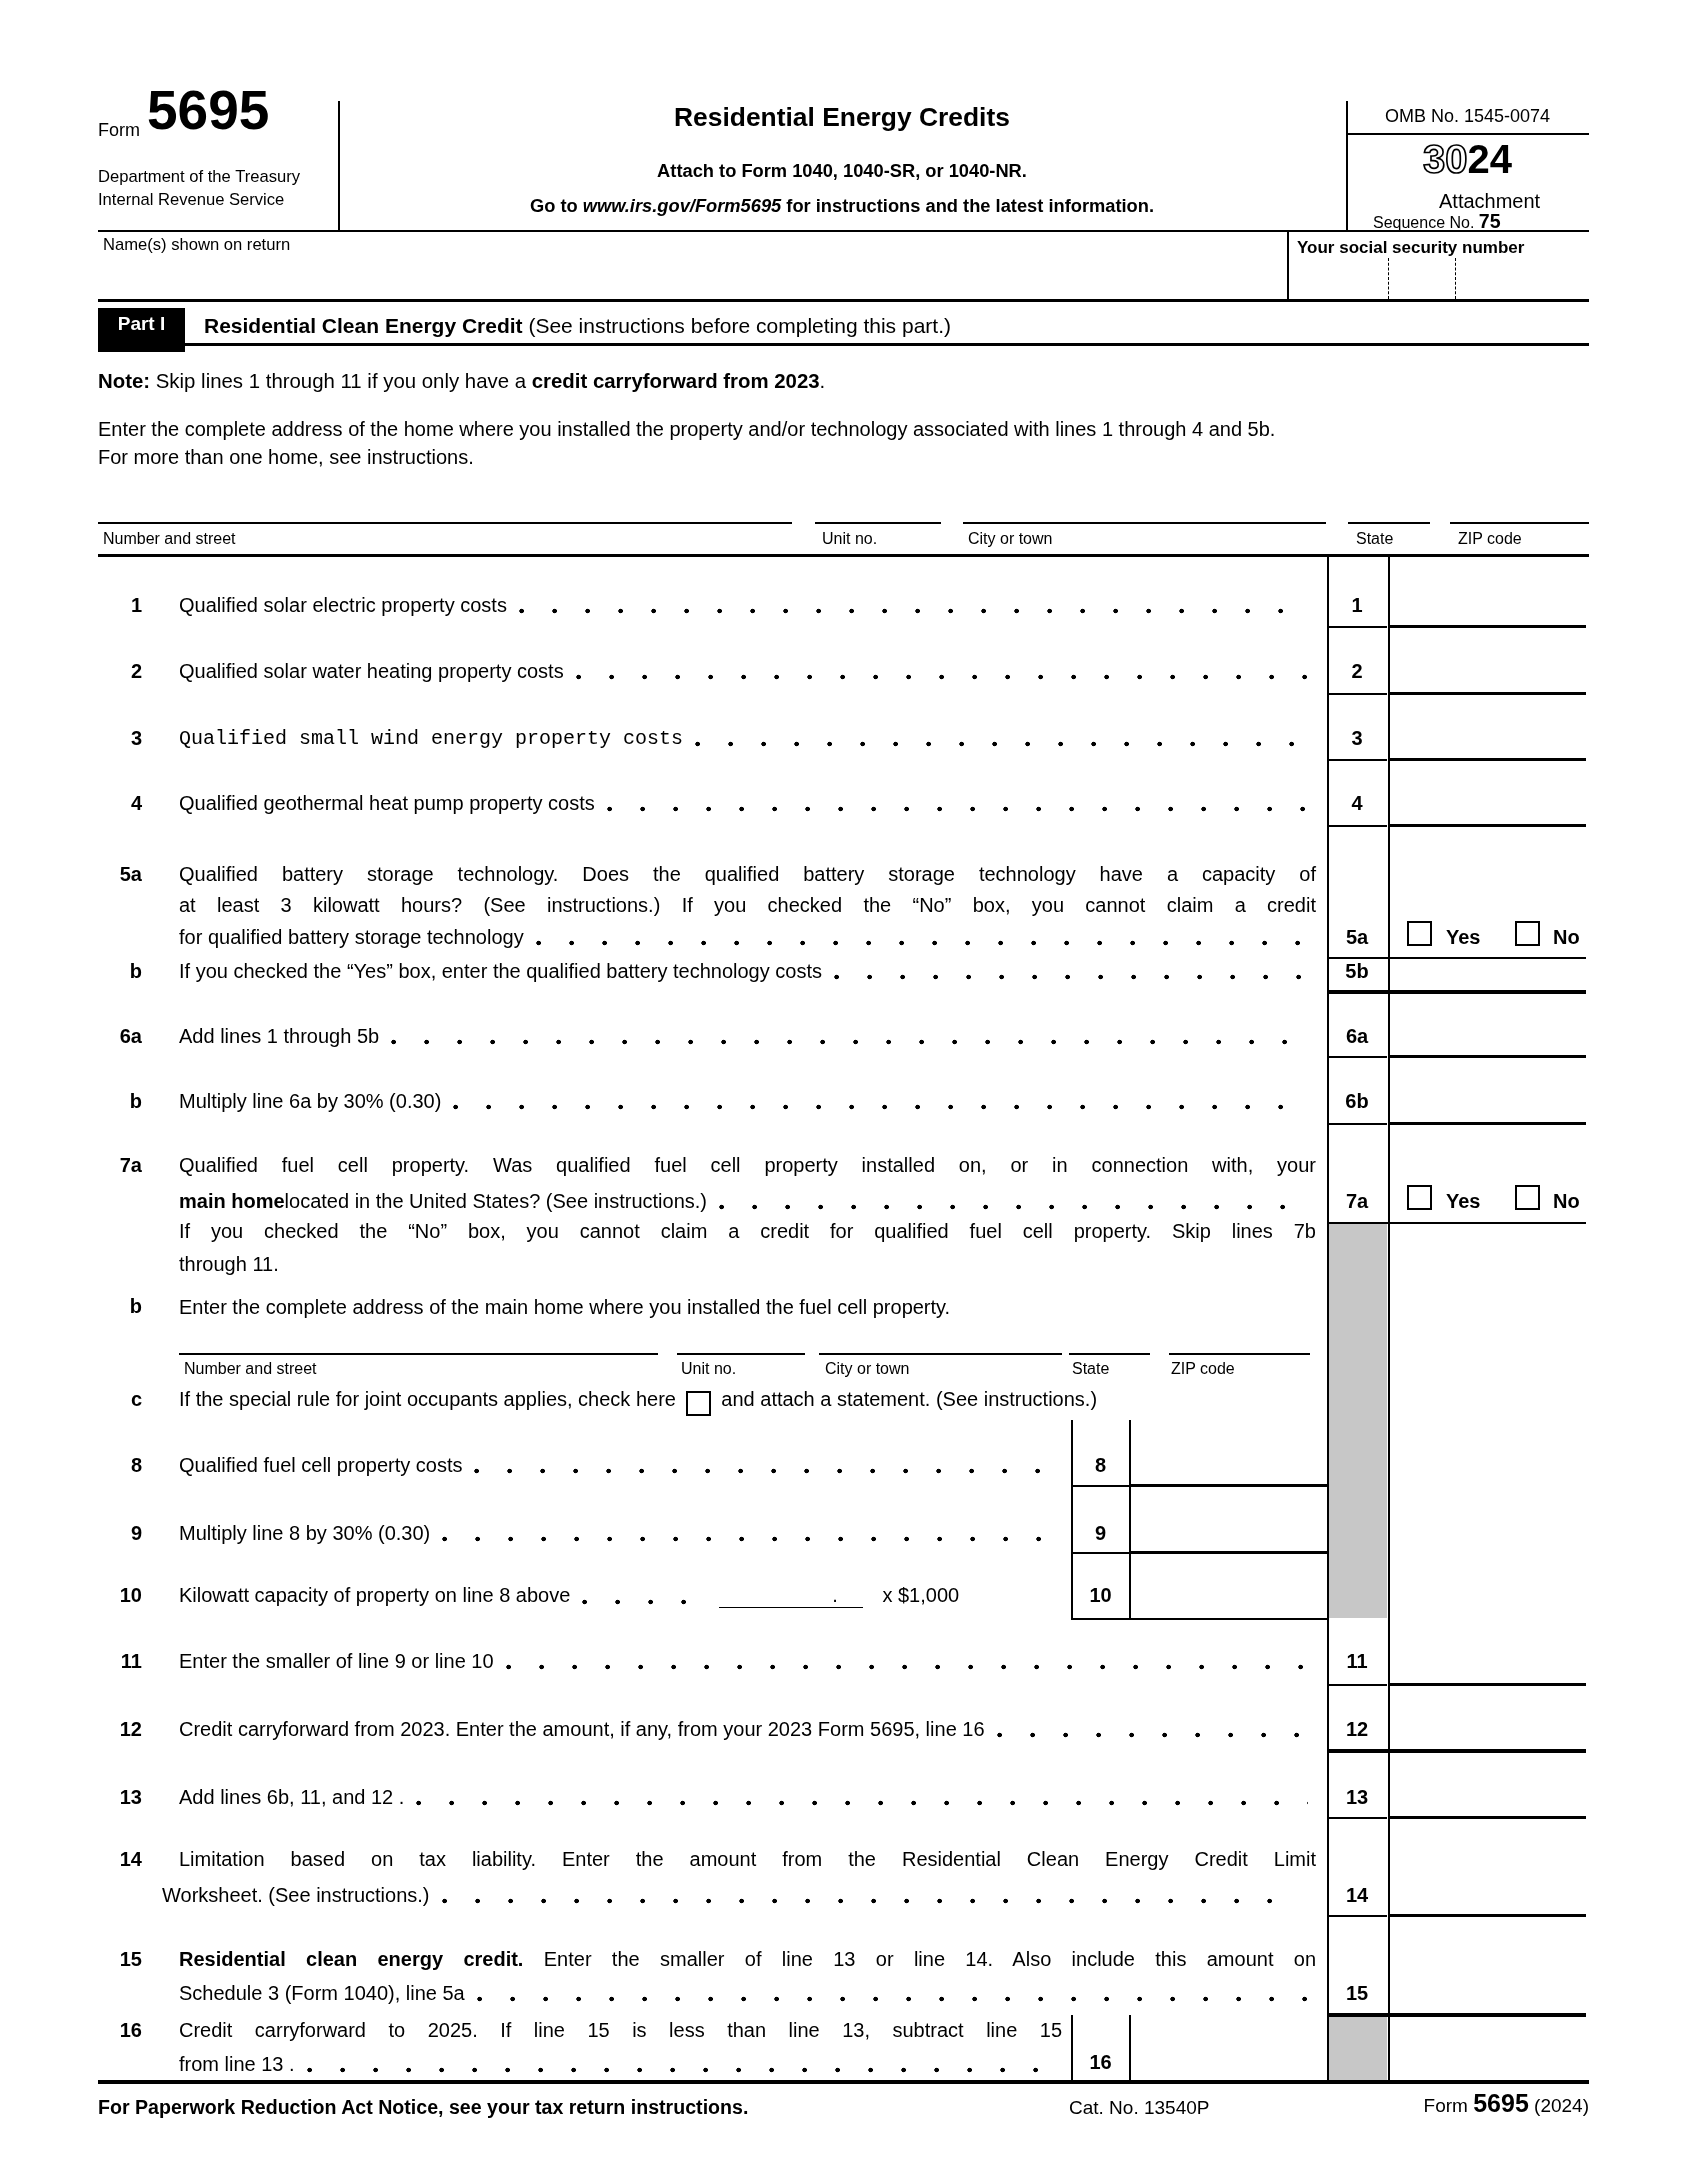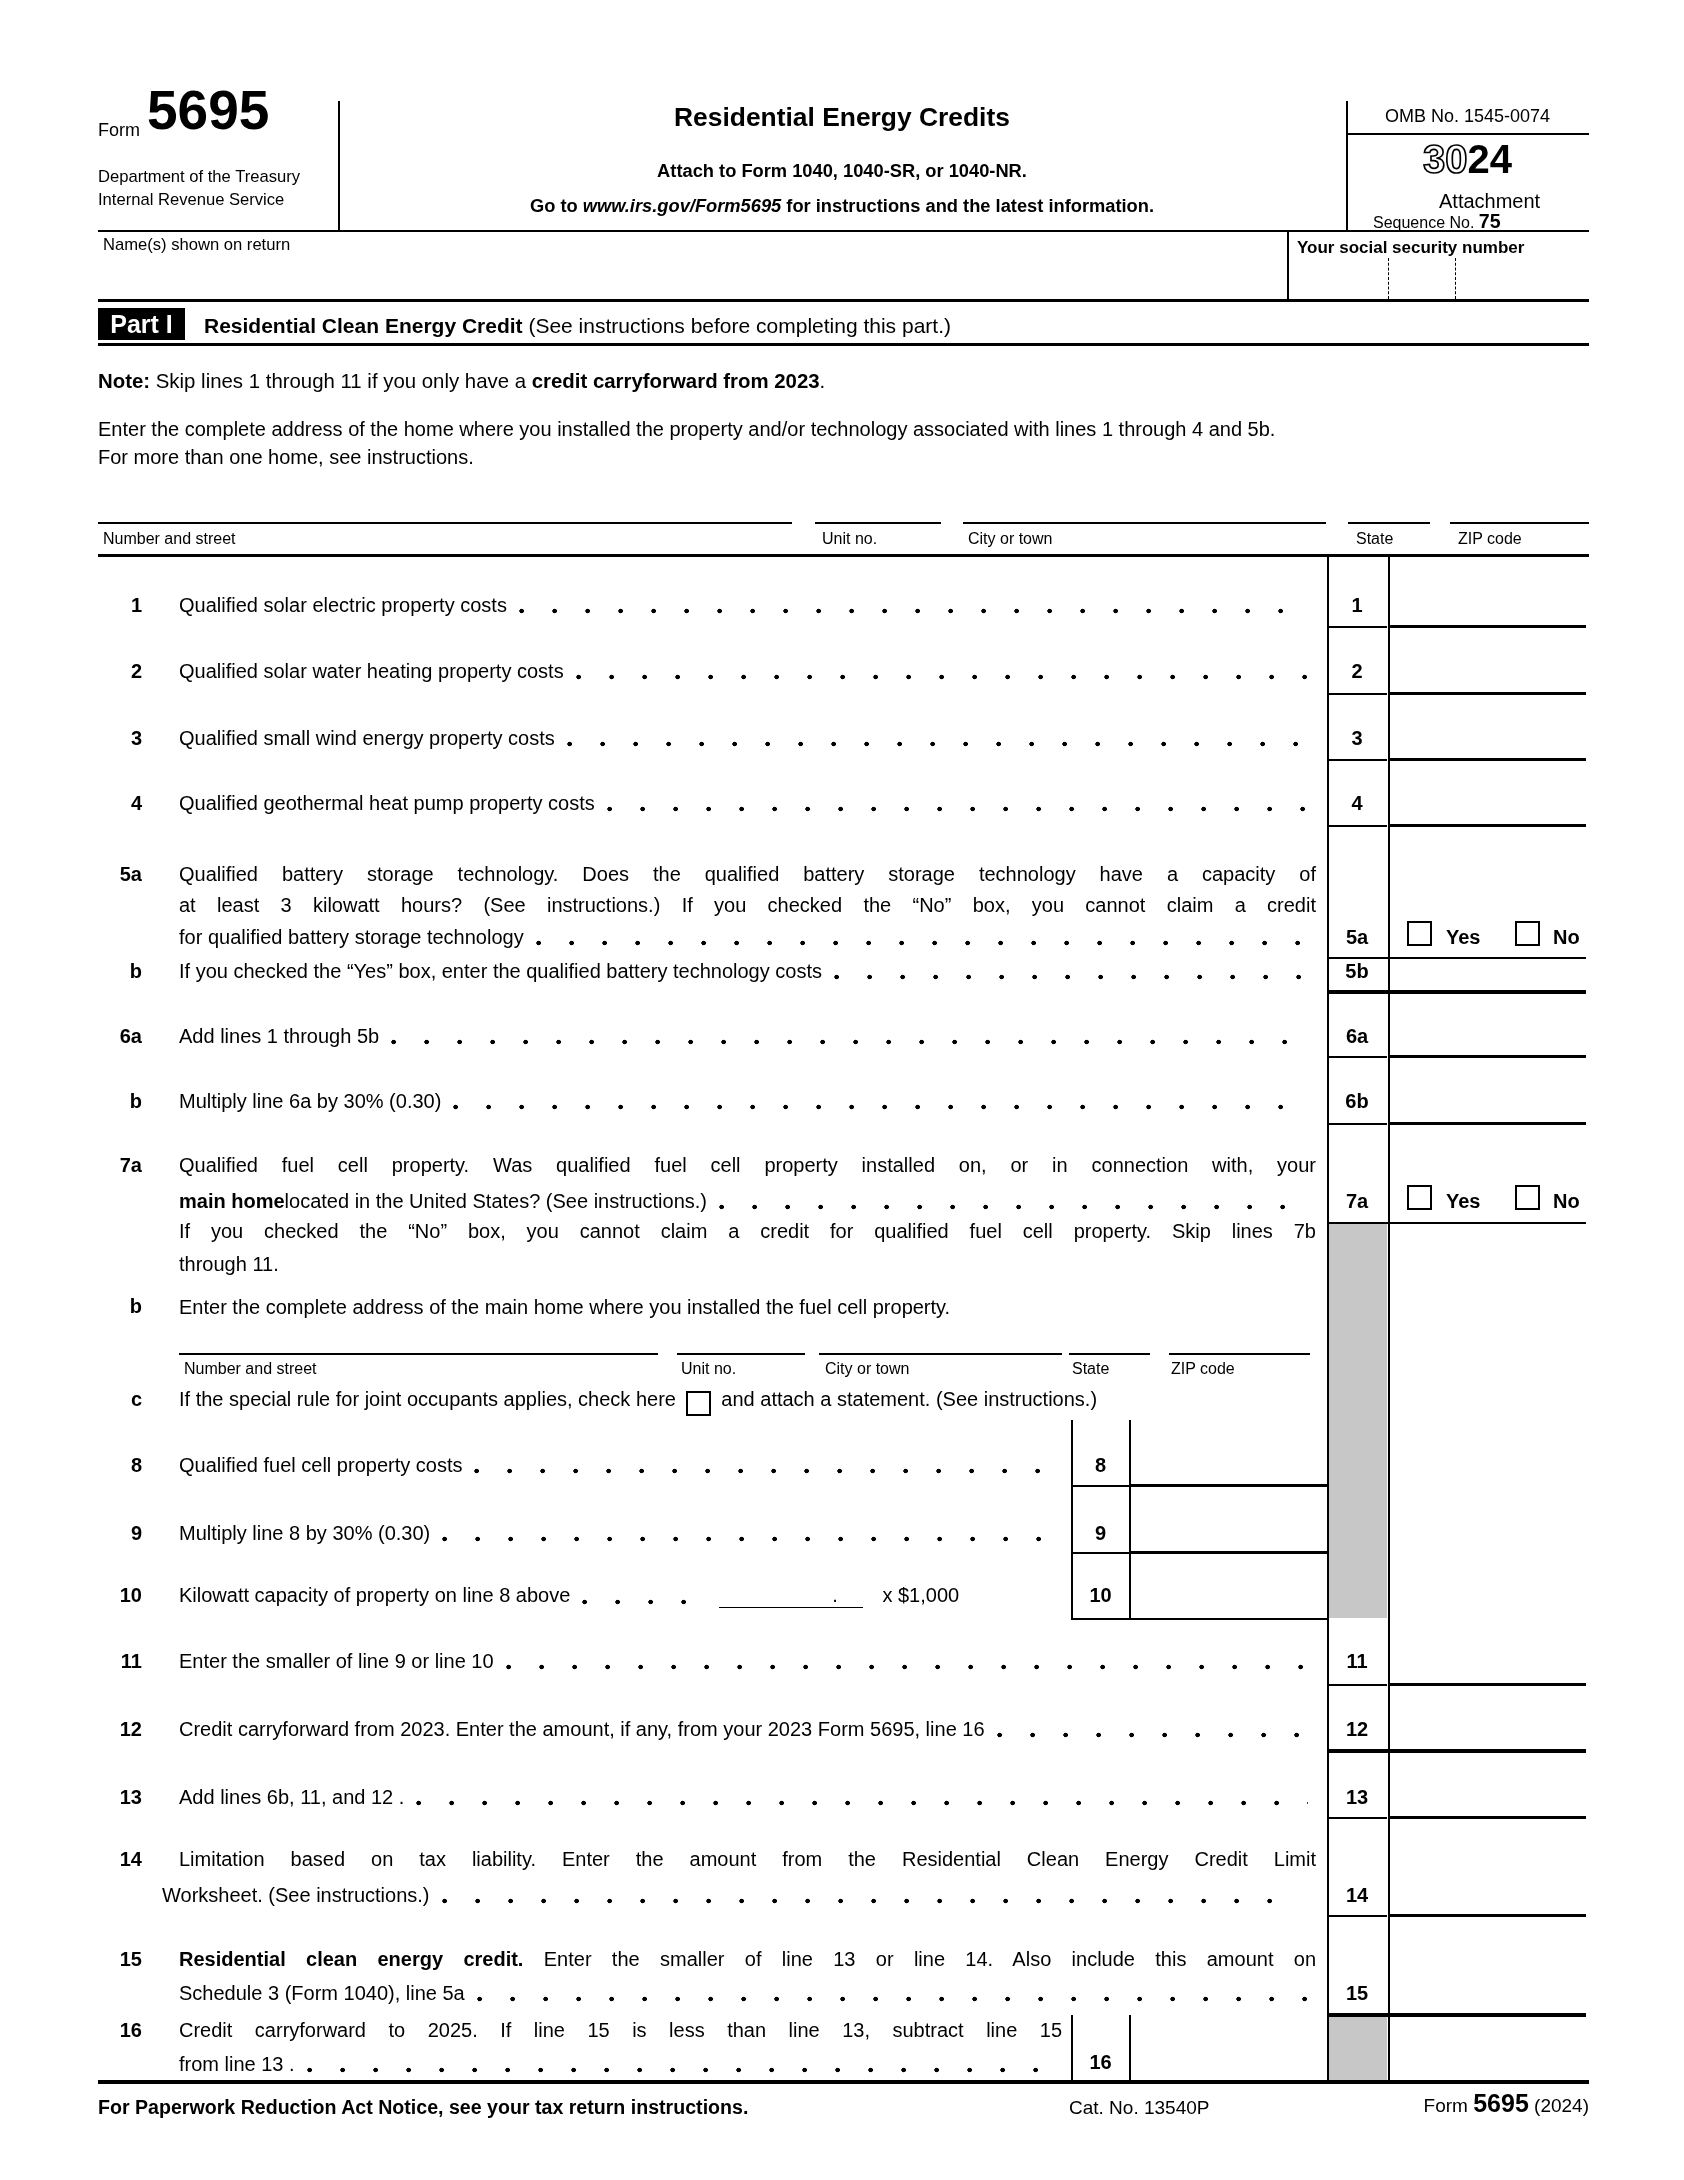--- a/index.html
+++ b/index.html
@@ -49,21 +49,21 @@
   <div class="hl" style="left:98px;top:230px;width:1491px;"></div>
   <span class="t" style="left:103px;top:235px;font-size:16.6px;">Name(s) shown on return</span>
   <div class="cell" style="left:98px;top:232px;width:1187px;height:66px;"></div>
   <div class="vl" style="left:1287px;top:230px;height:71px;"></div>
   <span class="t b" style="left:1297px;top:237px;font-size:17px;">Your social security number</span>
   <div class="abs" style="left:1388px;top:258px;height:41px;border-left:1.7px dashed #000;"></div>
   <div class="abs" style="left:1455px;top:258px;height:41px;border-left:1.7px dashed #000;"></div>
   <div class="cell" style="left:1287px;top:256px;width:302px;height:43px;"></div>
   <div class="abs" style="left:98px;top:299px;width:1491px;height:3.4px;background:#000;"></div>
 
-  <div class="abs" style="left:98px;top:308px;width:87px;height:32px;background:#000;color:#fff;text-align:center;font-weight:bold;font-size:25px;line-height:32px;">Part I</div>
+  <div class="abs" style="left:98px;top:308px;width:87px;height:44px;background:#000;color:#fff;text-align:center;font-weight:bold;font-size:19px;line-height:32px;">Part I</div>
   <div class="t" style="left:204px;top:313px;font-size:21px;"><span class="b">Residential Clean Energy Credit</span><span> (See instructions before completing this part.)</span></div>
   <div class="abs" style="left:98px;top:343px;width:1491px;height:2.6px;background:#000;"></div>
 
   <div class="t" style="left:98px;top:369px;font-size:20.4px;"><span class="b">Note:</span><span> Skip lines 1 through 11 if you only have a </span><span class="b">credit carryforward from 2023</span><span>.</span></div>
   <div class="t" style="left:98px;top:417px;">Enter the complete address of the home where you installed the property and/or technology associated with lines 1 through 4 and 5b.</div>
   <div class="t" style="left:98px;top:445px;">For more than one home, see instructions.</div>
 
   <div class="hl" style="left:98px;top:522px;width:694px;"></div>
   <div class="hl" style="left:815px;top:522px;width:126px;"></div>
   <div class="hl" style="left:963px;top:522px;width:363px;"></div>
@@ -177,21 +177,21 @@
   <div class="lnum" style="left:81px;top:2019px;">16</div>
 
   <div class="row" style="left:179px;top:594px;width:1137px;">
       <span>Qualified solar electric property costs</span>
       <span class="lead"></span>
     </div>
   <div class="row" style="left:179px;top:660px;width:1137px;">
       <span>Qualified solar water heating property costs</span>
       <span class="lead"></span>
     </div>
-  <div class="row" style="left:179px;top:727px;width:1137px;">
+  <div class="row" style="left:179px;top:727px;width:1137px;font-family:Liberation Mono, monospace;">
       <span>Qualified small wind energy property costs</span>
       <span class="lead"></span>
     </div>
   <div class="row" style="left:179px;top:792px;width:1137px;">
       <span>Qualified geothermal heat pump property costs</span>
       <span class="lead"></span>
     </div>
 
   <div class="just" style="left:179px;top:863px;width:1137px;">Qualified battery storage technology. Does the qualified battery storage technology have a capacity of</div>
   <div class="just" style="left:179px;top:894px;width:1137px;">at least 3 kilowatt hours? (See instructions.) If you checked the “No” box, you cannot claim a credit</div>

